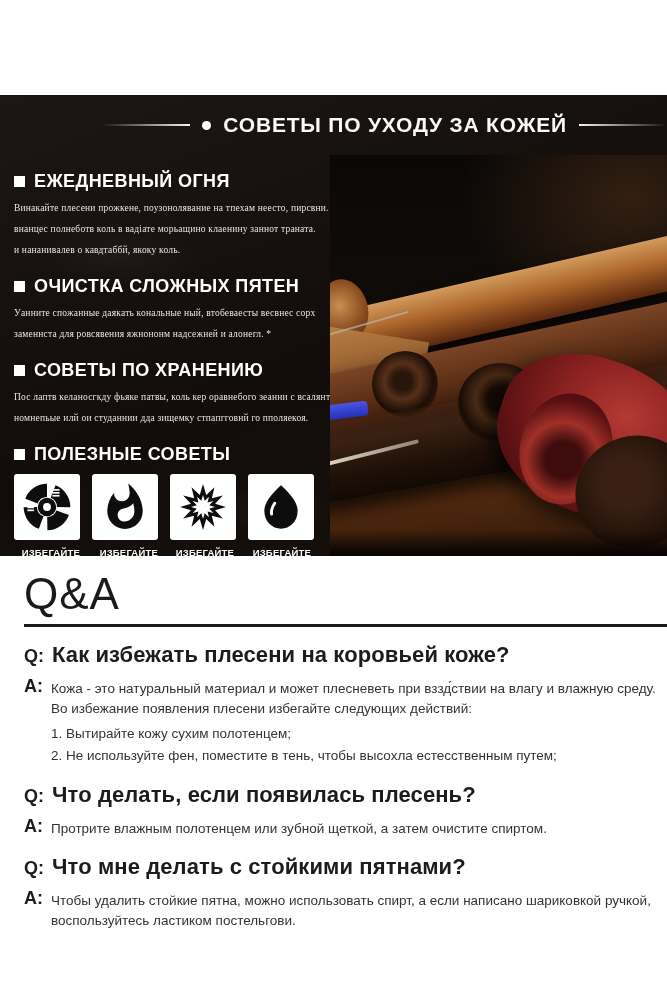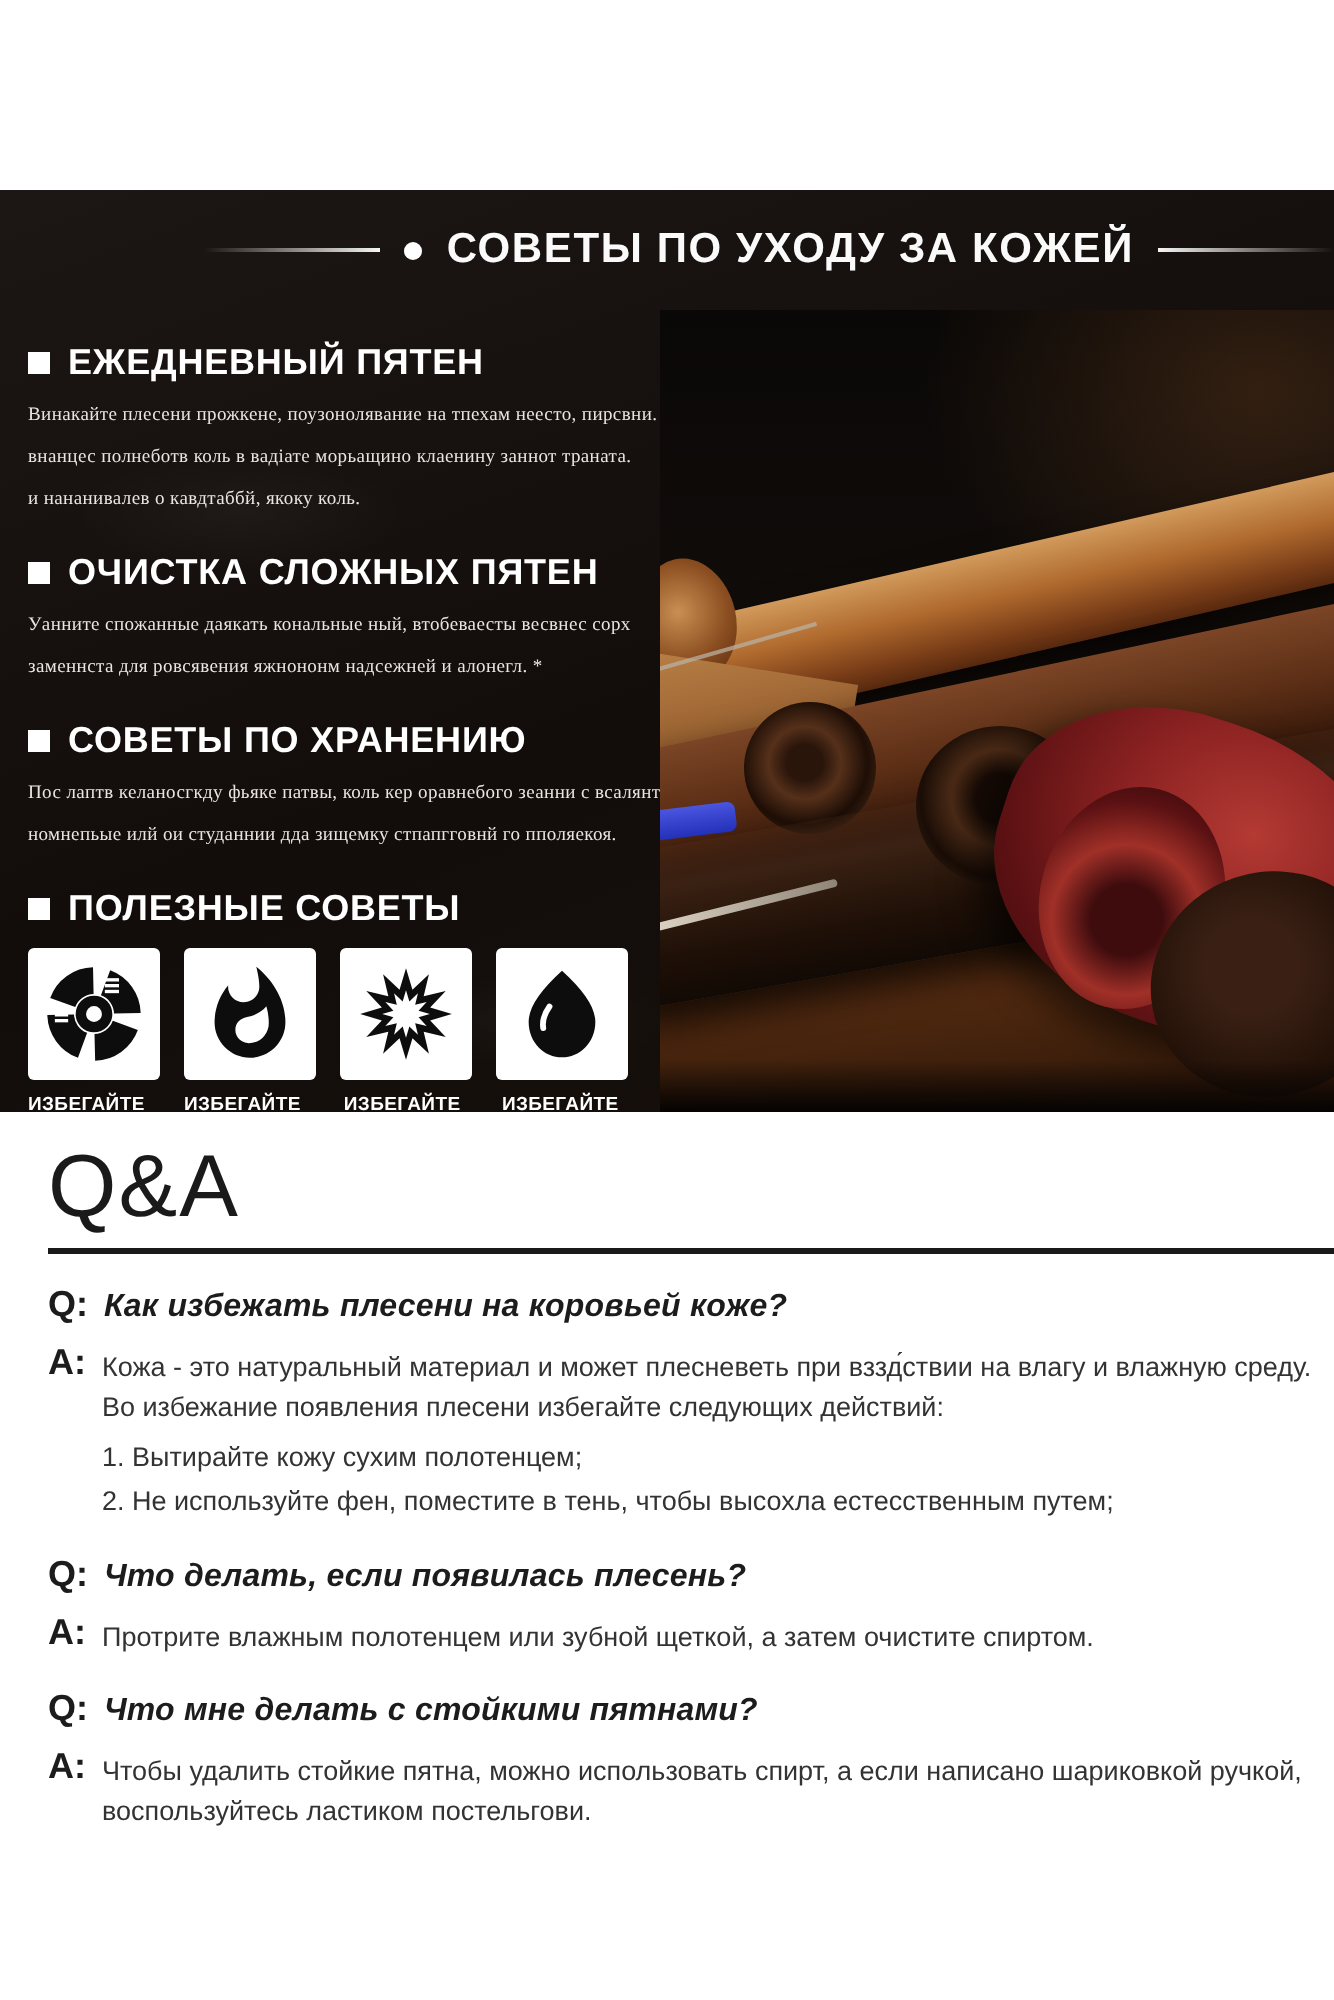--- a/index.html
+++ b/index.html
@@ -27,21 +27,21 @@
 
   .sec-head { display:flex; align-items:center; gap:9px; color:#ffffff;
               font-size:18px; font-weight:700; letter-spacing:.4px; margin-top:15px; }
   .sec-head:first-child { margin-top:2px; }
   .sq { width:11px; height:11px; background:#ffffff; flex:0 0 auto; }
   .sec-body { margin-top:6px; font-family:"Liberation Serif", serif; font-size:9.5px;
               color:#e9e5e0; letter-spacing:.2px; }
   .sec-body div { line-height:21px; white-space:nowrap; }
 
   .warn-grid { display:flex; gap:12px; margin-top:9px; }
-  .warn-item { width:66px; display:flex; flex-direction:column; align-items:flex-start; }
+  .warn-item { width:66px; display:flex; flex-direction:column; align-items:flex-end; }
   .tile { width:66px; height:66px; background:#ffffff; border-radius:3px;
           display:flex; align-items:center; justify-content:center; }
   .tile svg { width:50px; height:50px; }
   .warn-label { margin-top:7px; text-align:center; color:#ffffff; font-size:9.5px;
                 font-weight:700; line-height:1.25; letter-spacing:.2px; }
 
   
   .photo { position:relative; width:337px; height:401px; overflow:hidden;
            background:linear-gradient(180deg,#0a0807 0%, #100c0a 38%, #190f0a 52%); }
   .photo > div { position:absolute; }
@@ -92,21 +92,21 @@
       background:linear-gradient(180deg, rgba(5,3,2,0), #050302); }
 
   
   .qa { position:absolute; left:16px; top:556px; width:667px; padding:13px 8px 0 8px;
         color:#1c1c1c; }
   .qa-title { font-size:44px; font-weight:400; letter-spacing:1px; color:#1a1a1a; }
   .qa-divider { margin-top:5px; height:3px; background:#1a1a1a; width:652px; }
   .qa-item { margin-top:15px; }
   .q-row { display:flex; gap:8px; align-items:baseline; }
   .q-prefix { font-size:18px; font-weight:700; }
-  .q-text { font-size:16px; font-weight:700; letter-spacing:.1px;font-style:italic; }
+  .q-text { font-size:22px; font-weight:700; letter-spacing:.1px; }
   .a-row { display:flex; gap:8px; margin-top:9px; }
   .a-prefix { font-size:18px; font-weight:700; line-height:1.1; }
   .a-body { font-size:13.5px; color:#333333; line-height:1.48; padding-top:2px; }
   .a-list { margin-top:4px; }
   .a-list div { line-height:1.65; }
 </style>
 </head>
 <body>
 
 <div class="dark-block">
@@ -116,21 +116,21 @@
     <div class="dot"></div>
     <div class="title">СОВЕТЫ ПО УХОДУ ЗА КОЖЕЙ</div>
     <div class="line right"></div>
   </div>
 
   <div class="content-row">
     <div class="care-panel">
 
       <div class="sec-head">
         <span class="sq"></span>
-        <span>ЕЖЕДНЕВНЫЙ ПЯТЕН</span>
+        <span>ЕЖЕДНЕВНЫЙ ОГНЯ</span>
       </div>
       <div class="sec-body">
         <div>Винакайте плесени прожкене, поузонолявание на тпехам неесто, пирсвни.</div>
         <div>внанцес полнеботв коль в вадіате морьащино клаенину заннот траната.</div>
         <div>и нананивалев о кавдтаббй, якоку коль.</div>
       </div>
 
       <div class="sec-head">
         <span class="sq"></span>
         <span>ОЧИСТКА СЛОЖНЫХ ПЯТЕН</span>

